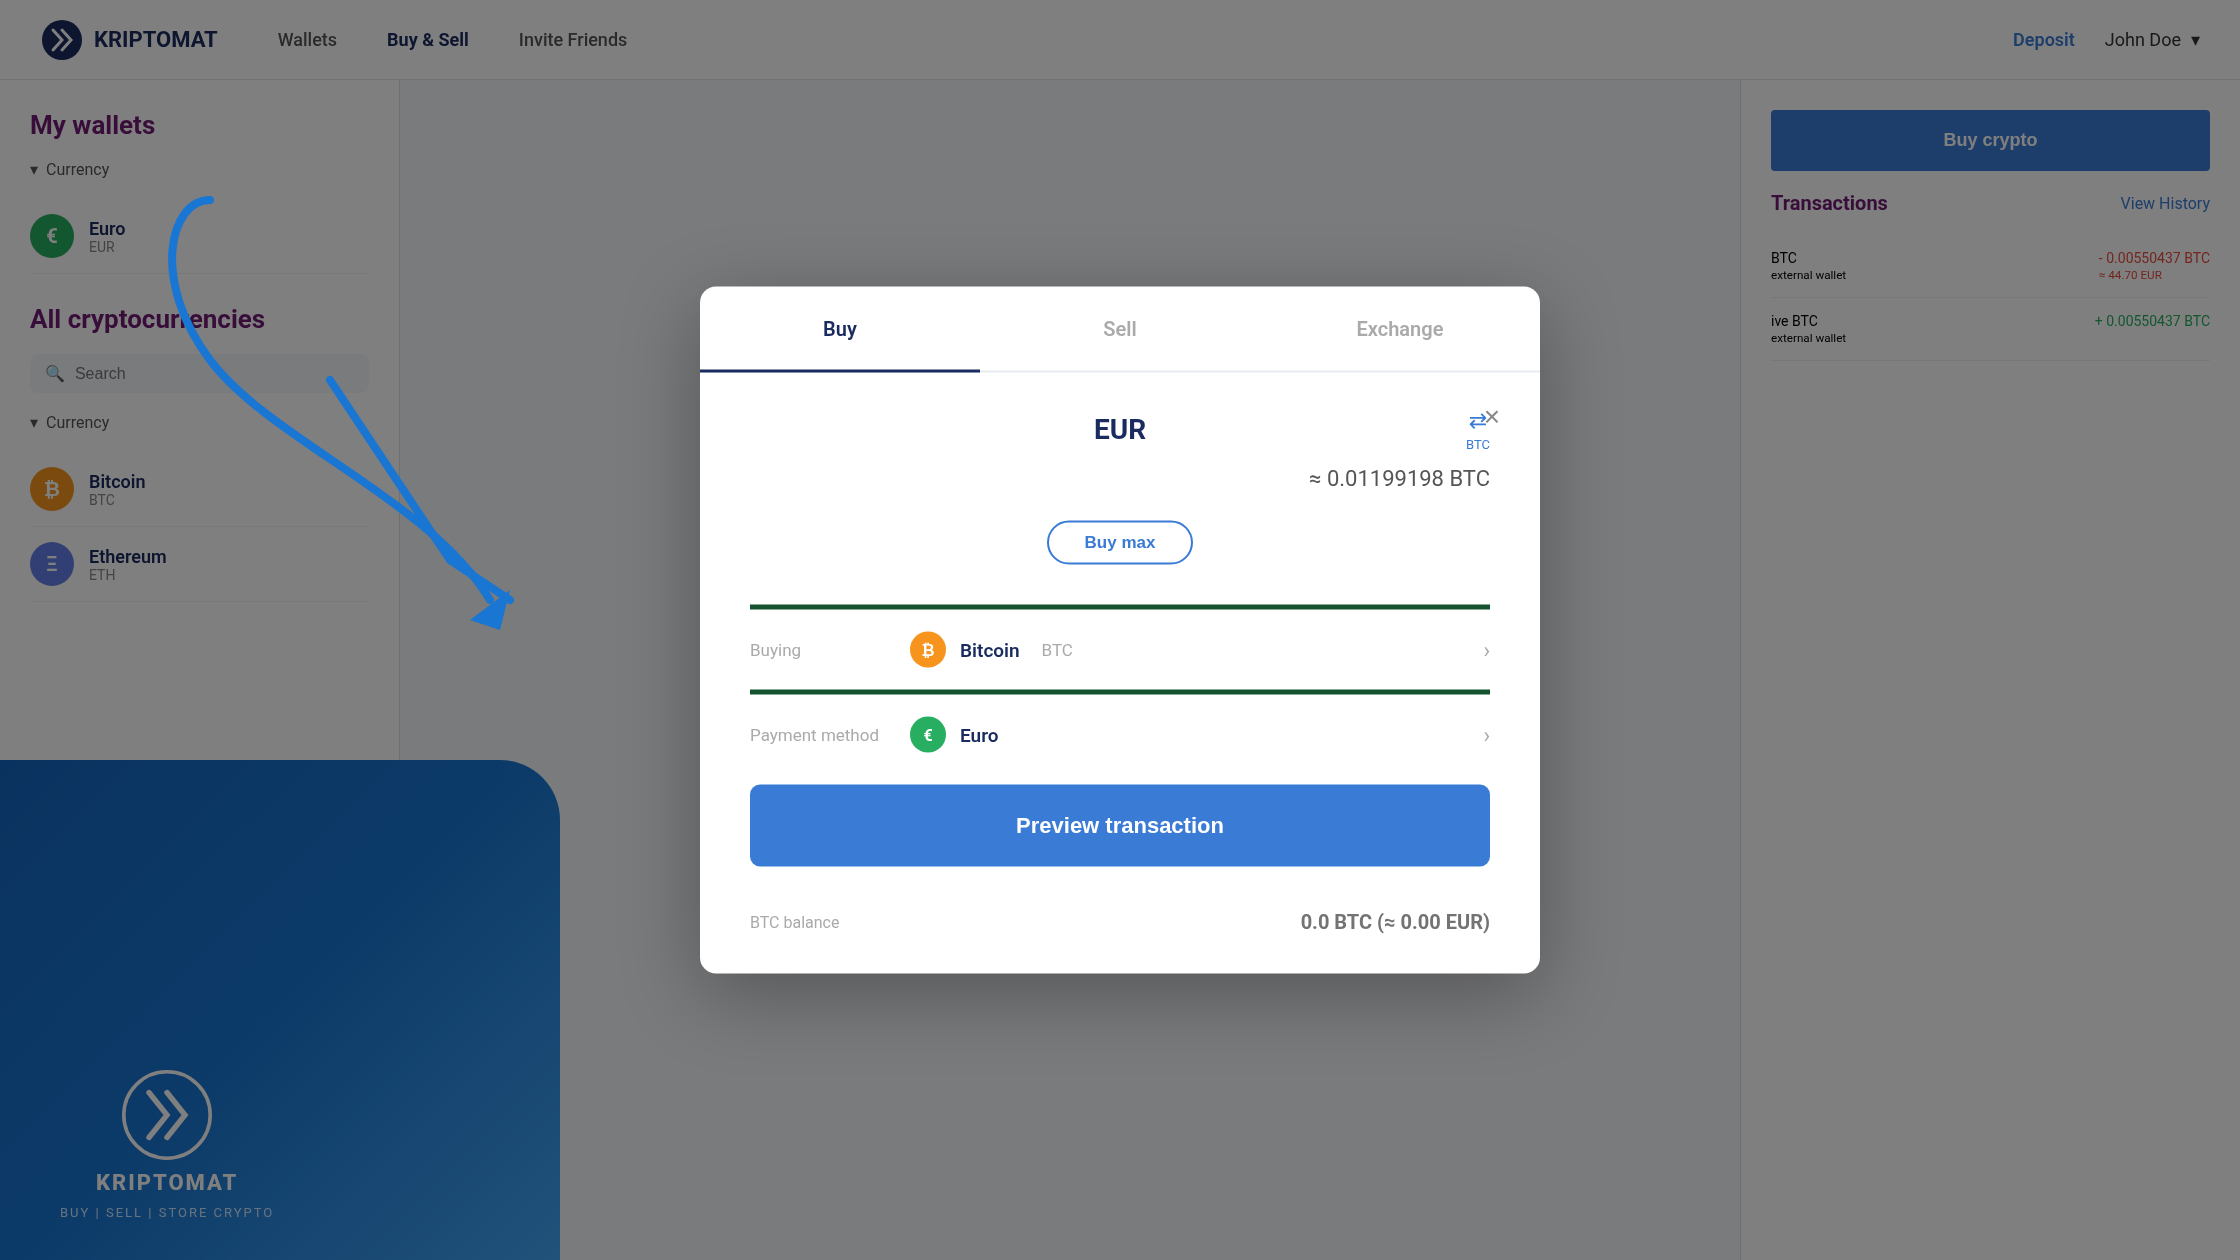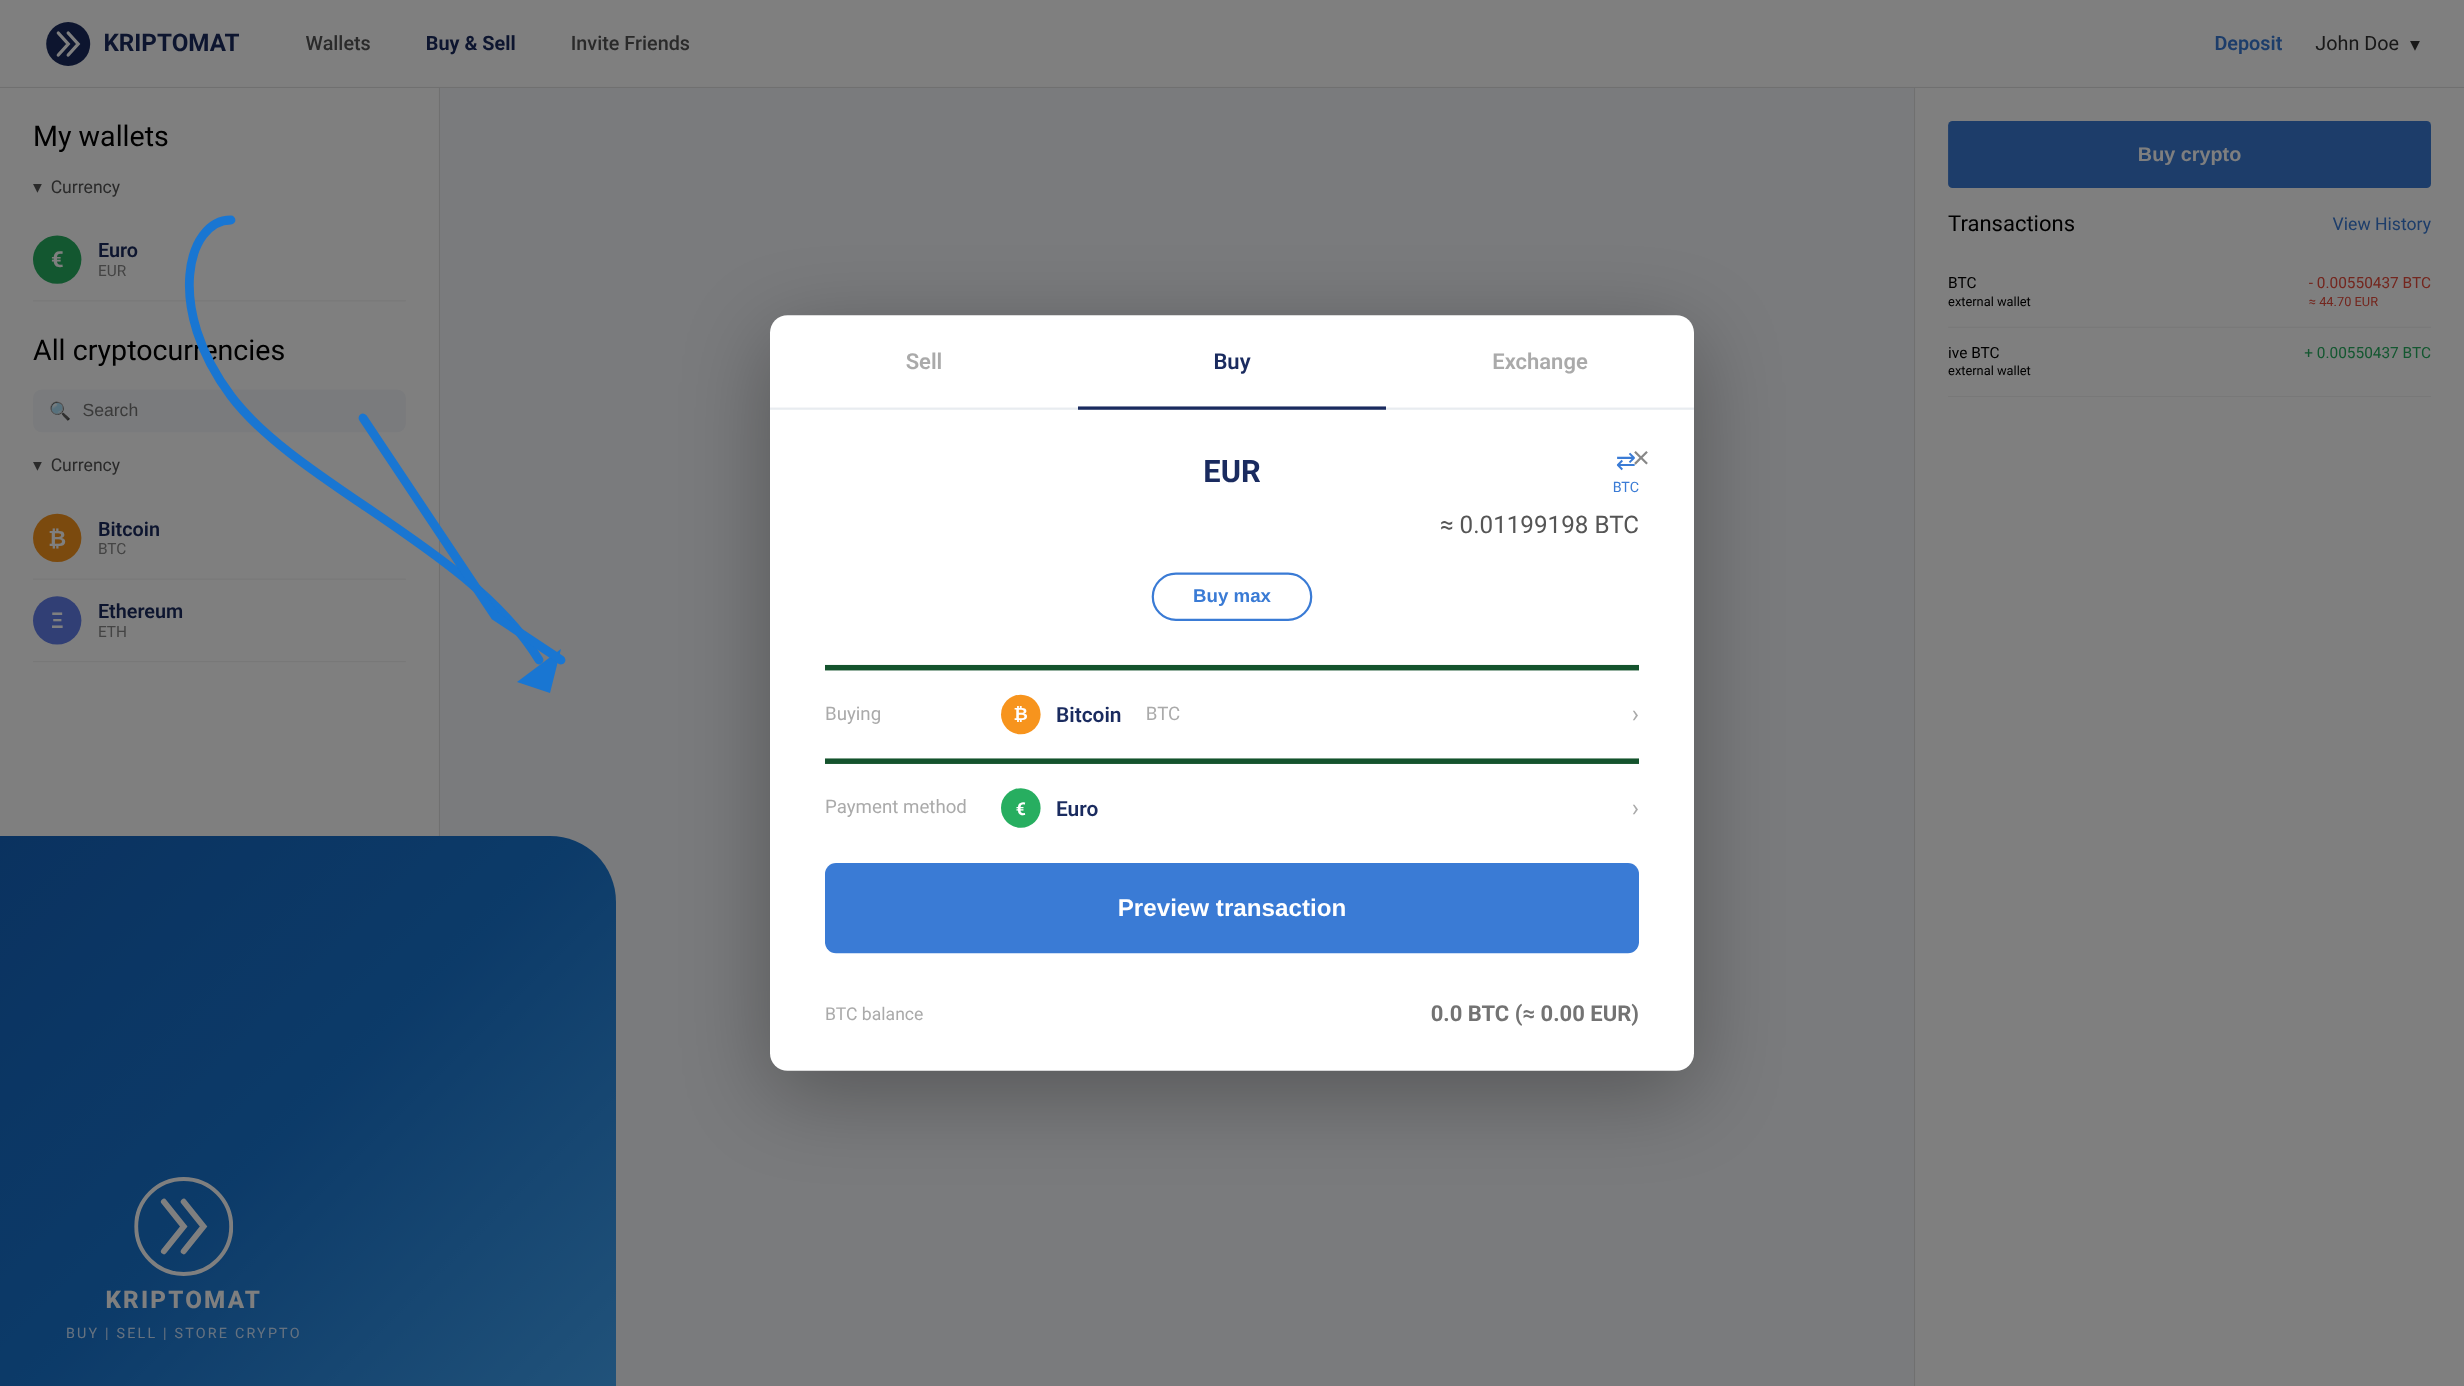--- a/index.html
+++ b/index.html
@@ -90,22 +90,22 @@
       padding: 30px;
       border-right: 1px solid #e0e0e0;
     }
     .bg-main {
       flex: 1;
       padding: 30px 50px;
       background: #f5f7fa;
     }
     .section-title {
       font-size: 26px;
-      font-weight: 400;
-      color: #000000;
+      font-weight: 700;
+      color: #701a75;
       margin-bottom: 20px;
     }
     .currency-filter {
       display: flex;
       align-items: center;
       gap: 8px;
       color: #555;
       font-size: 16px;
       margin-bottom: 20px;
       cursor: pointer;
@@ -544,22 +544,22 @@
   <path d="M 80 20 C 40 20 20 100 80 180 C 140 260 300 320 360 420" stroke="#1976d2" stroke-width="8" fill="none" stroke-linecap="round"></path>
 
   <polygon points="340,440 380,410 370,450" fill="#1976d2"></polygon>
 
   <path d="M 200 200 L 320 380 L 380 420" stroke="#1976d2" stroke-width="8" fill="none" stroke-linecap="round"></path>
 </svg>
 
 <div class="modal">
 
   <div class="modal-tabs">
+    <div class="modal-tab active">Buy</div>
     <div class="modal-tab">Sell</div>
-    <div class="modal-tab active">Buy</div>
     <div class="modal-tab">Exchange</div>
   </div>
 
   <div class="modal-body">
     <button class="close-btn">×</button>
 
     
     <div class="amount-section">
       <span class="currency-label">EUR</span>
       <div class="swap-icon">

